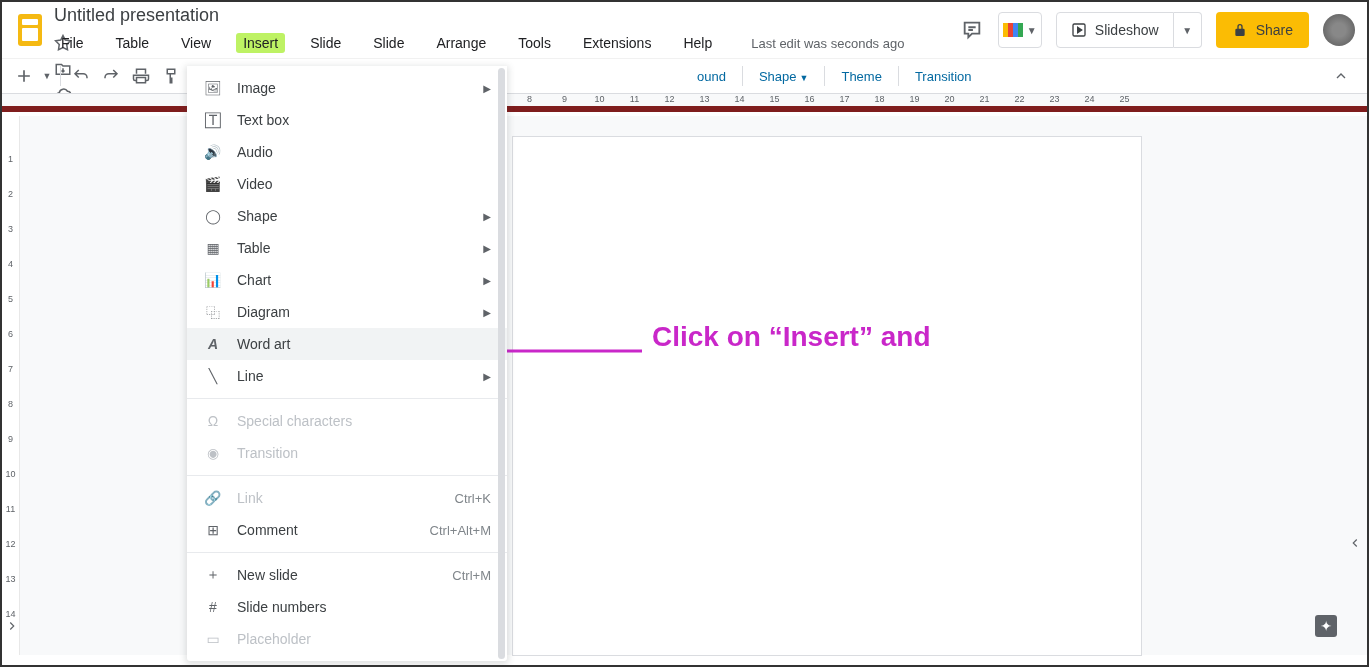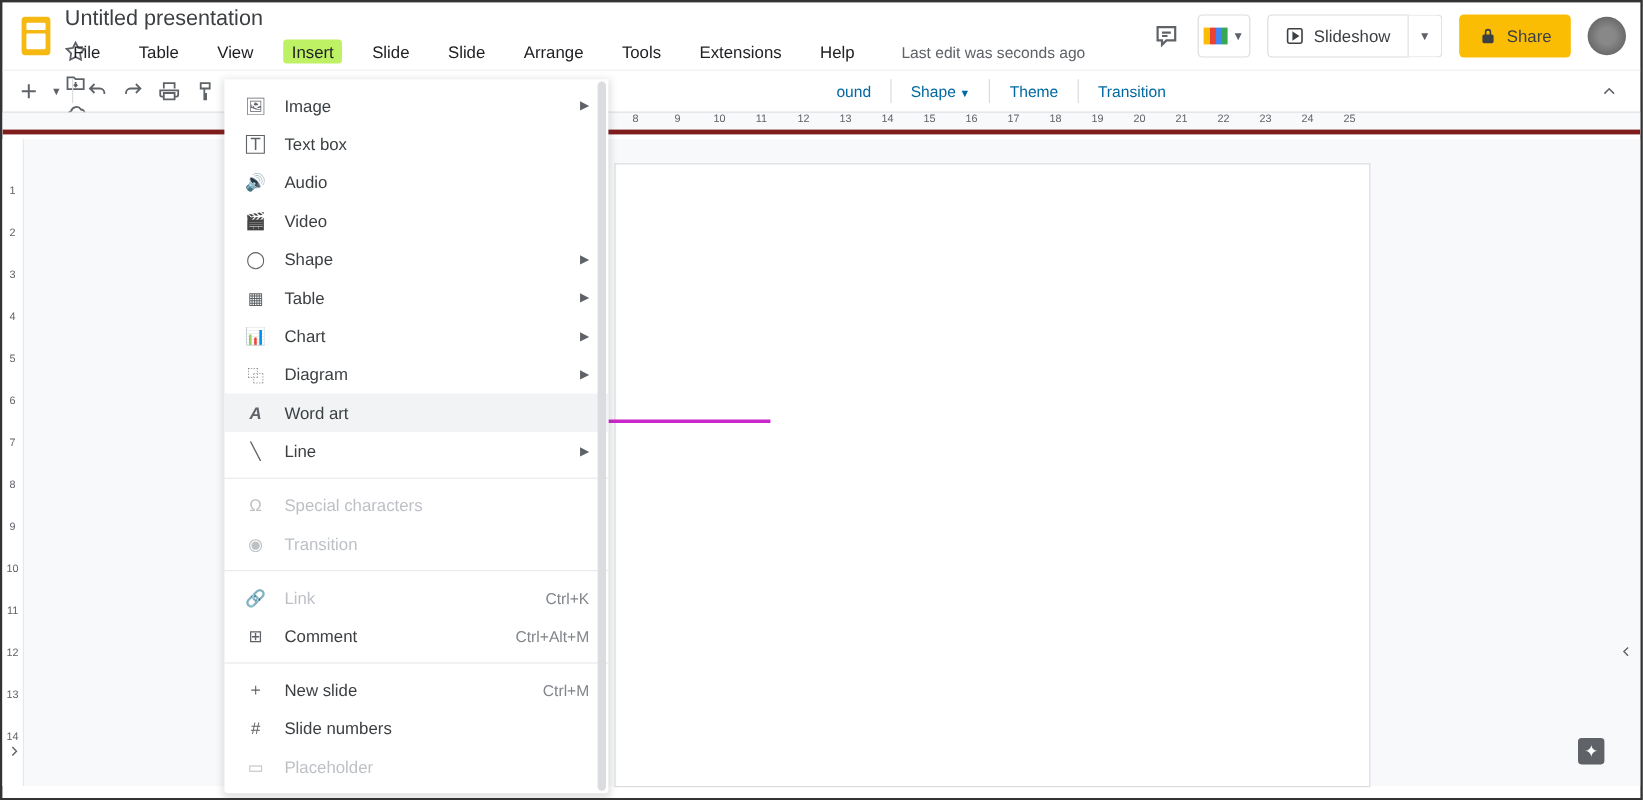--- a/index.html
+++ b/index.html
@@ -34,21 +34,21 @@
 
 
 .toolbar { height: 36px; border-top: 1px solid #f1f1f1; border-bottom: 1px solid #dadce0; display: flex; align-items: center; padding: 0 8px; gap: 2px; position: relative; }
 .tb-btn { width: 28px; height: 28px; display: flex; align-items: center; justify-content: center; color: #5f6368; cursor: pointer; border-radius: 3px; }
 .tb-sep { width: 1px; height: 20px; background: #dadce0; margin: 0 4px; }
 .tb-right { margin-left: 500px; display: flex; align-items: center; gap: 2px; }
 .tb-text { padding: 0 10px; font-size: 13px; color: #0369a1; cursor: pointer; }
 .tb-collapse { position: absolute; right: 18px; color: #5f6368; cursor: pointer; }
 
 
-.ruler-row { height: 18px; background: #f8f9fa; position: relative; font-size: 9px; color: #5f6368; border-bottom: 4px solid #7f1d1d; }
+.ruler-row { height: 18px; background: #f8f9fa; position: relative; font-size: 9px; color: #5f6368; border-bottom: 6px solid #7f1d1d; }
 .ruler-h { position: absolute; left: 510px; right: 30px; top: 0; height: 18px; overflow: hidden; }
 .ruler-h span { display: inline-block; width: 35px; text-align: center; }
 
 
 .canvas-area { position: absolute; left: 0; right: 0; top: 114px; bottom: 10px; background: #f8f9fa; }
 .ruler-v { position: absolute; left: 0; top: 0; width: 18px; height: 100%; background: #fff; border-right: 1px solid #e8e8e8; font-size: 9px; color: #5f6368; }
 .ruler-v span { display: block; height: 35px; text-align: center; writing-mode: horizontal-tb; padding-top: 3px; }
 
 .slide { position: absolute; left: 510px; top: 20px; width: 630px; height: 520px; background: #fff; border: 1px solid #dadce0; }
 .annotation { position: absolute; font-family: 'Comic Sans MS', cursive; color: #c927c9; font-size: 28px; font-weight: bold; line-height: 1.5; text-align: center; }
@@ -210,21 +210,21 @@
       <span>8</span>
       <span>9</span>
       <span>10</span>
       <span>11</span>
       <span>12</span>
       <span>13</span>
       <span>14</span>
     </div>
   <div class="slide"></div>
   <div class="annotation l1">
-    <br>
+    <span>Click on “Insert” and</span><br>
   </div>
   <svg class="arrow-svg">
     <defs>
         <marker id="ah" markerWidth="10" markerHeight="10" refX="2" refY="5" orient="auto">
           <path d="M8 1L1 5l7 4" fill="none" stroke="#c927c9" stroke-width="2"></path>
         </marker>
       </defs>
     <line x1="330" y1="10" x2="5" y2="10" stroke="#c927c9" stroke-width="3" marker-end="url(#ah)"></line>
   </svg>
   <div class="explore">✦</div>

